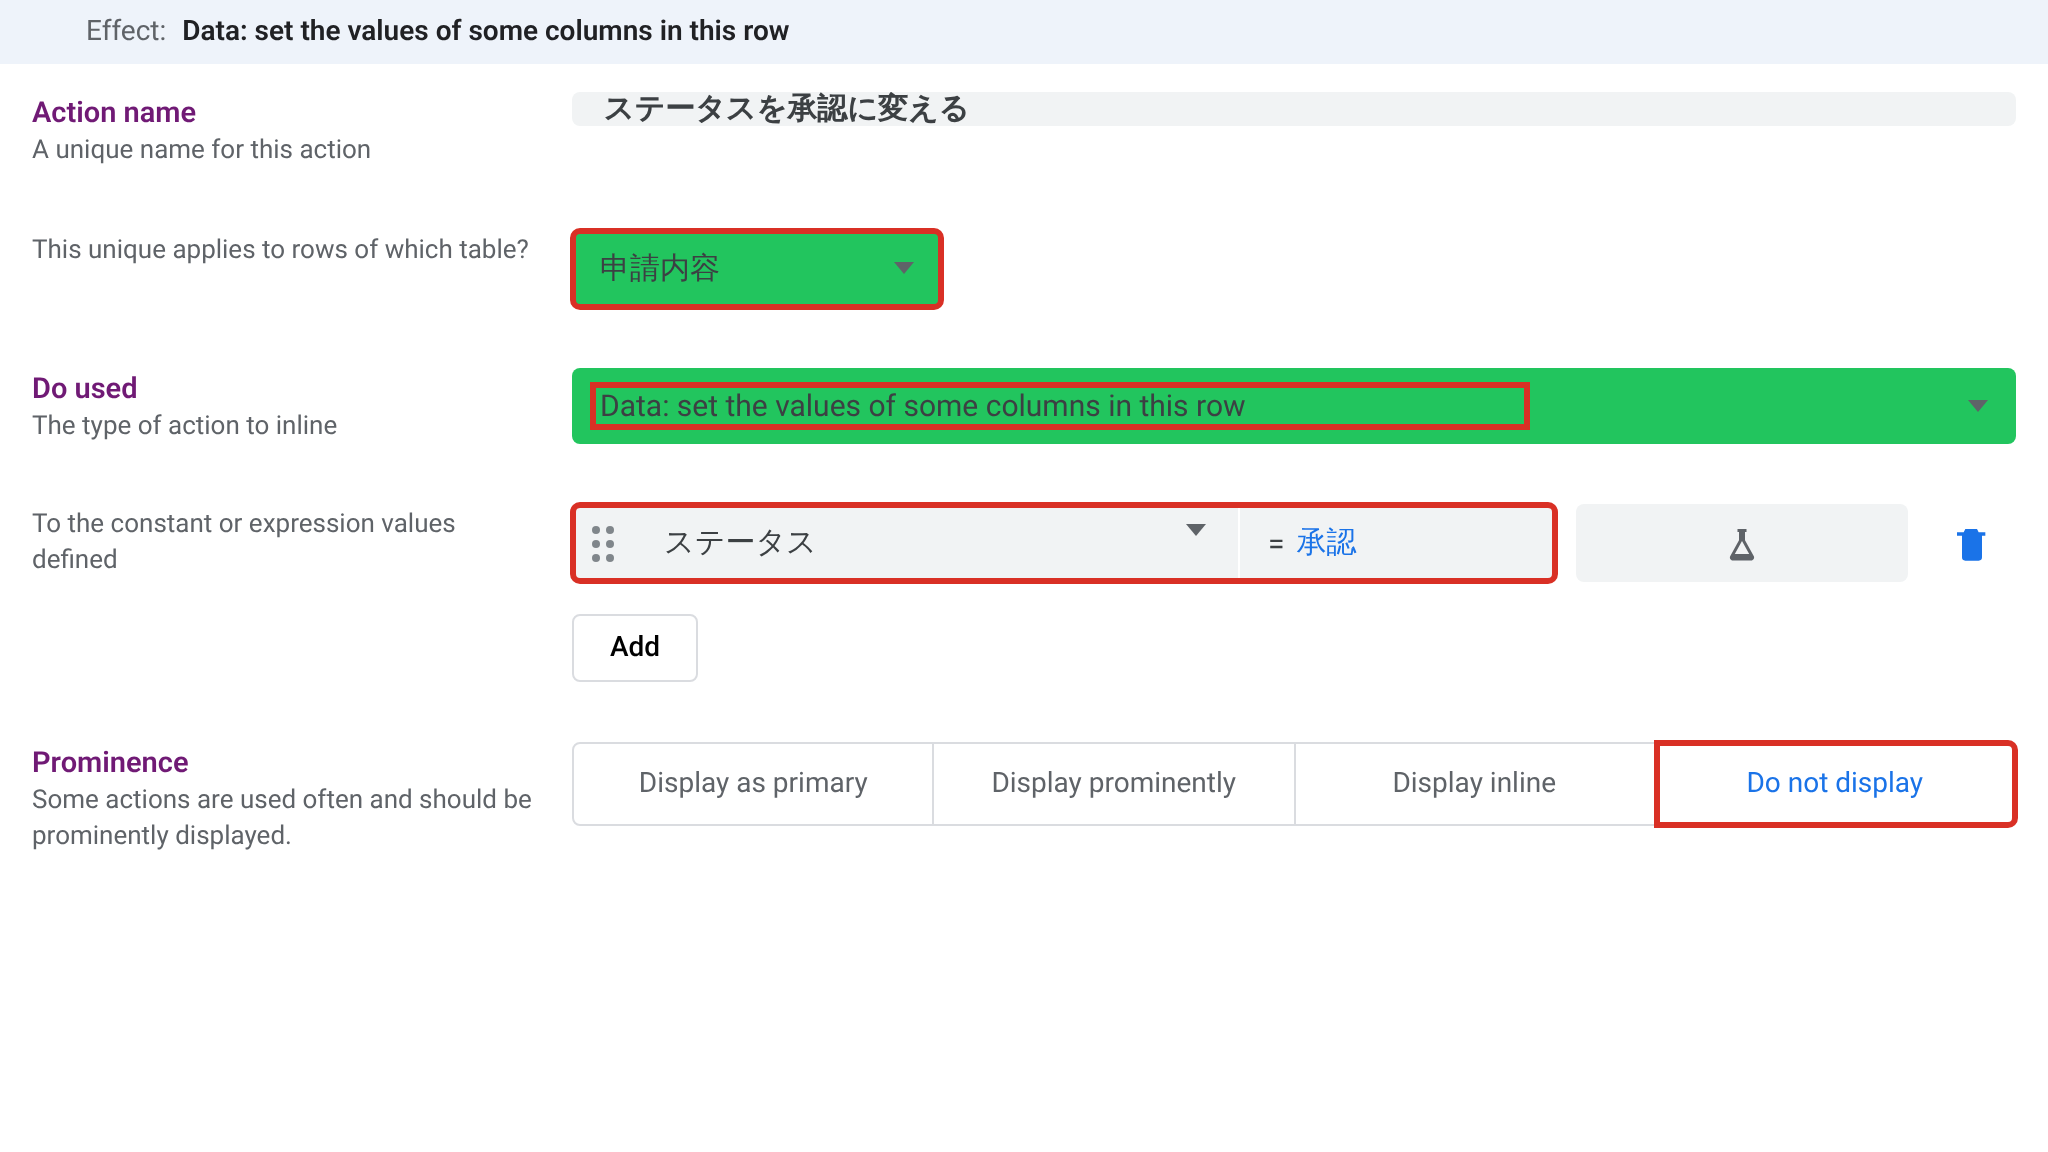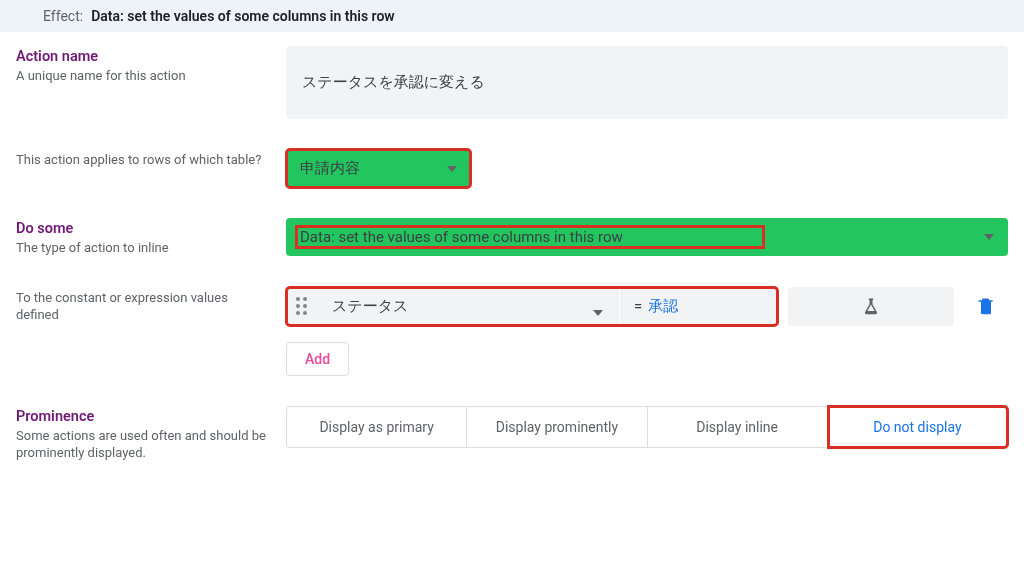--- a/index.html
+++ b/index.html
@@ -52,23 +52,24 @@
   }
   .control-col {
     flex: 1;
     min-width: 0;
   }
   .text-input {
     width: 100%;
     background: #f1f3f4;
     border: none;
     border-radius: 4px;
-    padding: 28px 16px;
-    font-size: 15px;
-    color: #3c4043;
+    padding: 0 16px;
+    font-size: 15px;
+    color: #3c4043;
+    font-weight: bold;
   }
   .select-box {
     display: inline-flex;
     align-items: center;
     background: #22c55e;
     border-radius: 4px;
     padding: 10px 14px;
     font-size: 15px;
     color: #3c4043;
     gap: 18px;
@@ -110,21 +111,21 @@
   }
   .drag-dots {
     display: grid;
     grid-template-columns: 4px 4px;
     grid-auto-rows: 4px;
     gap: 3px;
   }
   .drag-dots span { background: #80868b; border-radius: 50%; }
   .col-select {
     display: flex;
-    align-items: flex-end;
+    align-items: flex-start;
     padding: 10px 16px;
     gap: 60px;
     font-size: 15px;
     color: #3c4043;
     cursor: pointer;
   }
   .col-value-box {
     display: flex;
     align-items: center;
     gap: 6px;
@@ -146,21 +147,21 @@
   }
   .trash-btn { background: transparent; }
   .trash-btn svg { fill: #1a73e8; }
   .flask-btn svg { fill: #5f6368; }
   .add-btn {
     display: inline-flex;
     align-items: center;
     padding: 8px 18px;
     border: 1px solid #dadce0;
     border-radius: 4px;
-    color: #ec4899;
+    color: #000000;
     font-weight: 500;
     font-size: 14px;
     cursor: pointer;
   }
   .segmented {
     display: flex;
     border-radius: 4px;
     overflow: visible;
   }
   .seg-btn {
@@ -194,33 +195,33 @@
       <div class="label-title">Action name</div>
       <div class="label-sub">A unique name for this action</div>
     </div>
     <div class="control-col">
       <input class="text-input" value="ステータスを承認に変える" style="">
     </div>
   </div>
 
   <div class="row">
     <div class="label-col">
-      <div class="label-sub">This action applies to rows of which table?</div>
+      <div class="label-sub">This unique applies to rows of which table?</div>
     </div>
     <div class="control-col">
       <div class="select-box hl-red" style="width:185px;justify-content:space-between">
         <span>申請内容</span>
         <span class="chevron"></span>
       </div>
     </div>
   </div>
 
   <div class="row">
     <div class="label-col">
-      <div class="label-title">Do some</div>
+      <div class="label-title">Do used</div>
       <div class="label-sub">The type of action to inline</div>
     </div>
     <div class="control-col" style="position:relative">
       <div class="select-box full">
         <span class="do-this-wrap hl-red" style="padding:2px 4px;margin:-2px -4px">Data: set the values of some columns in this row</span>
         <span class="chevron"></span>
       </div>
     </div>
   </div>
 

